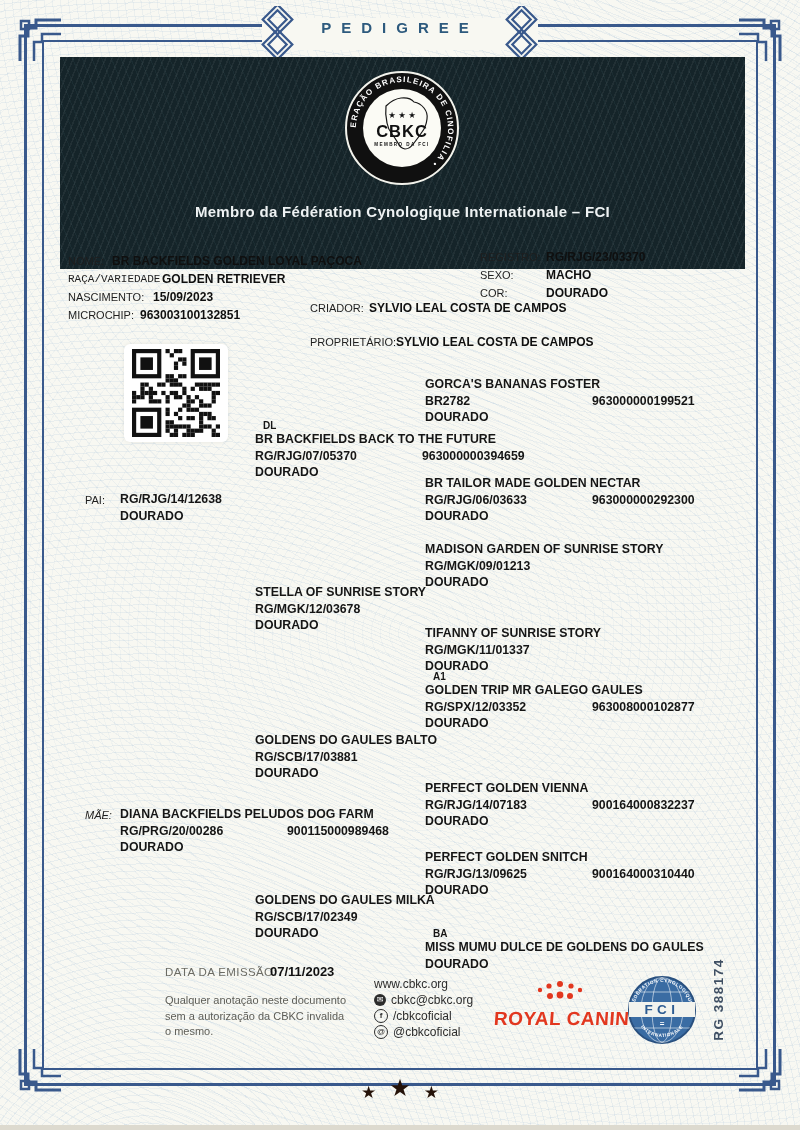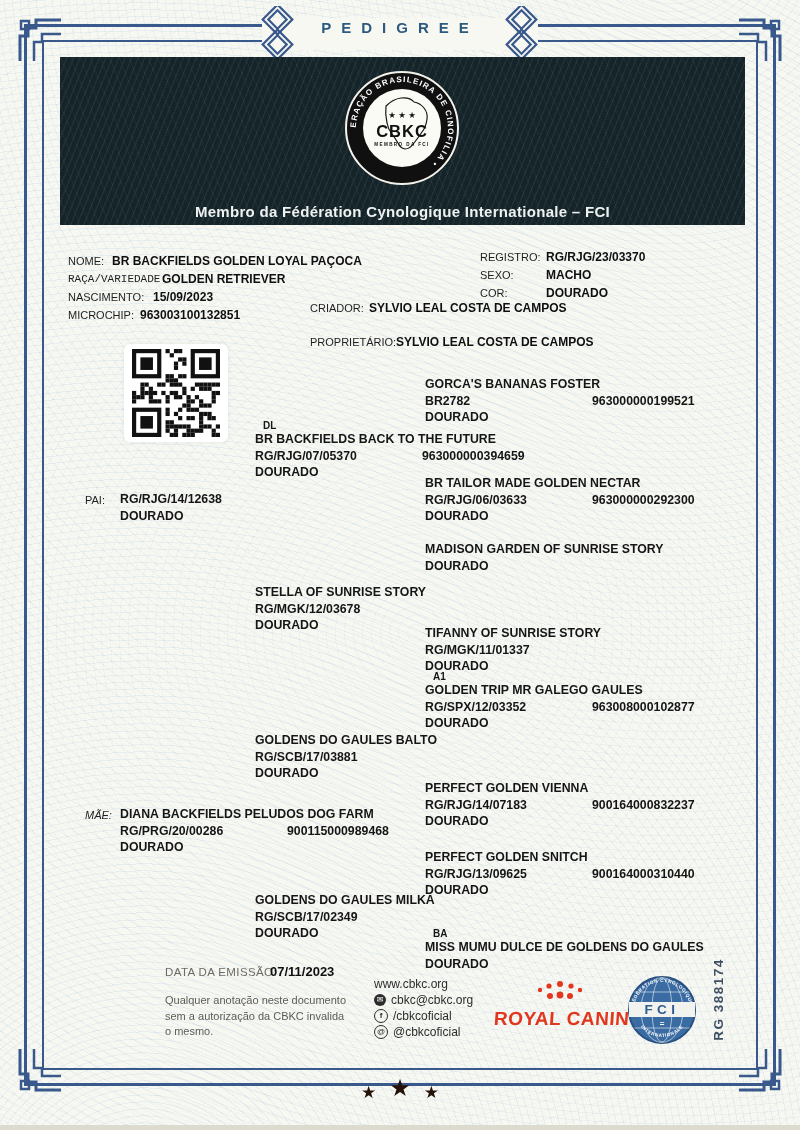--- a/index.html
+++ b/index.html
@@ -31,21 +31,21 @@
   .c-tr{right:16px;top:16px;transform:scaleX(-1);}
   .c-bl{left:16px;bottom:36px;transform:scaleY(-1);}
   .c-br{right:16px;bottom:36px;transform:scale(-1,-1);}
   .diamond-orn{position:absolute;top:6px;width:40px;height:54px;}
   .page-title{
     position:absolute;left:0;top:19px;width:100%;text-align:center;
     font-size:15px;font-weight:700;letter-spacing:10px;color:var(--title);
   }
   
   .band{
-    position:absolute;left:60px;top:57px;width:685px;height:168px;
+    position:absolute;left:60px;top:57px;width:685px;height:212px;
     background-color:var(--band);
     background-image:
       repeating-linear-gradient(112deg, rgba(255,255,255,.055) 0 1.5px, transparent 1.5px 6px),
       repeating-linear-gradient(68deg, rgba(120,180,190,.06) 0 1px, transparent 1px 9px);
   }
   .band-membership{
     position:absolute;left:0;top:146px;width:100%;text-align:center;
     color:#eef2f3;font-size:15px;font-weight:700;letter-spacing:.3px;
   }
   .seal{position:absolute;left:344px;top:70px;width:116px;height:116px;}
@@ -334,20 +334,21 @@
     <div>DOURADO</div>
   </div>
 
   <div class="entry" style="left:120px;top:491px;">
     <div class="e-regline"><span>RG/RJG/14/12638</span><span class="e-chip"></span></div>
     <div>DOURADO</div>
   </div>
 
   <div class="entry" style="left:425px;top:541px;">
     <div>MADISON GARDEN OF SUNRISE STORY</div>
+    <div class="e-regline"><span>RG/MGK/09/01213</span><span class="e-chip"></span></div>
     <div>DOURADO</div>
   </div>
 
   <div class="entry" style="left:255px;top:584px;">
     <div>STELLA OF SUNRISE STORY</div>
     <div class="e-regline"><span>RG/MGK/12/03678</span><span class="e-chip"></span></div>
     <div>DOURADO</div>
   </div>
 
   <div class="entry" style="left:425px;top:625px;">

